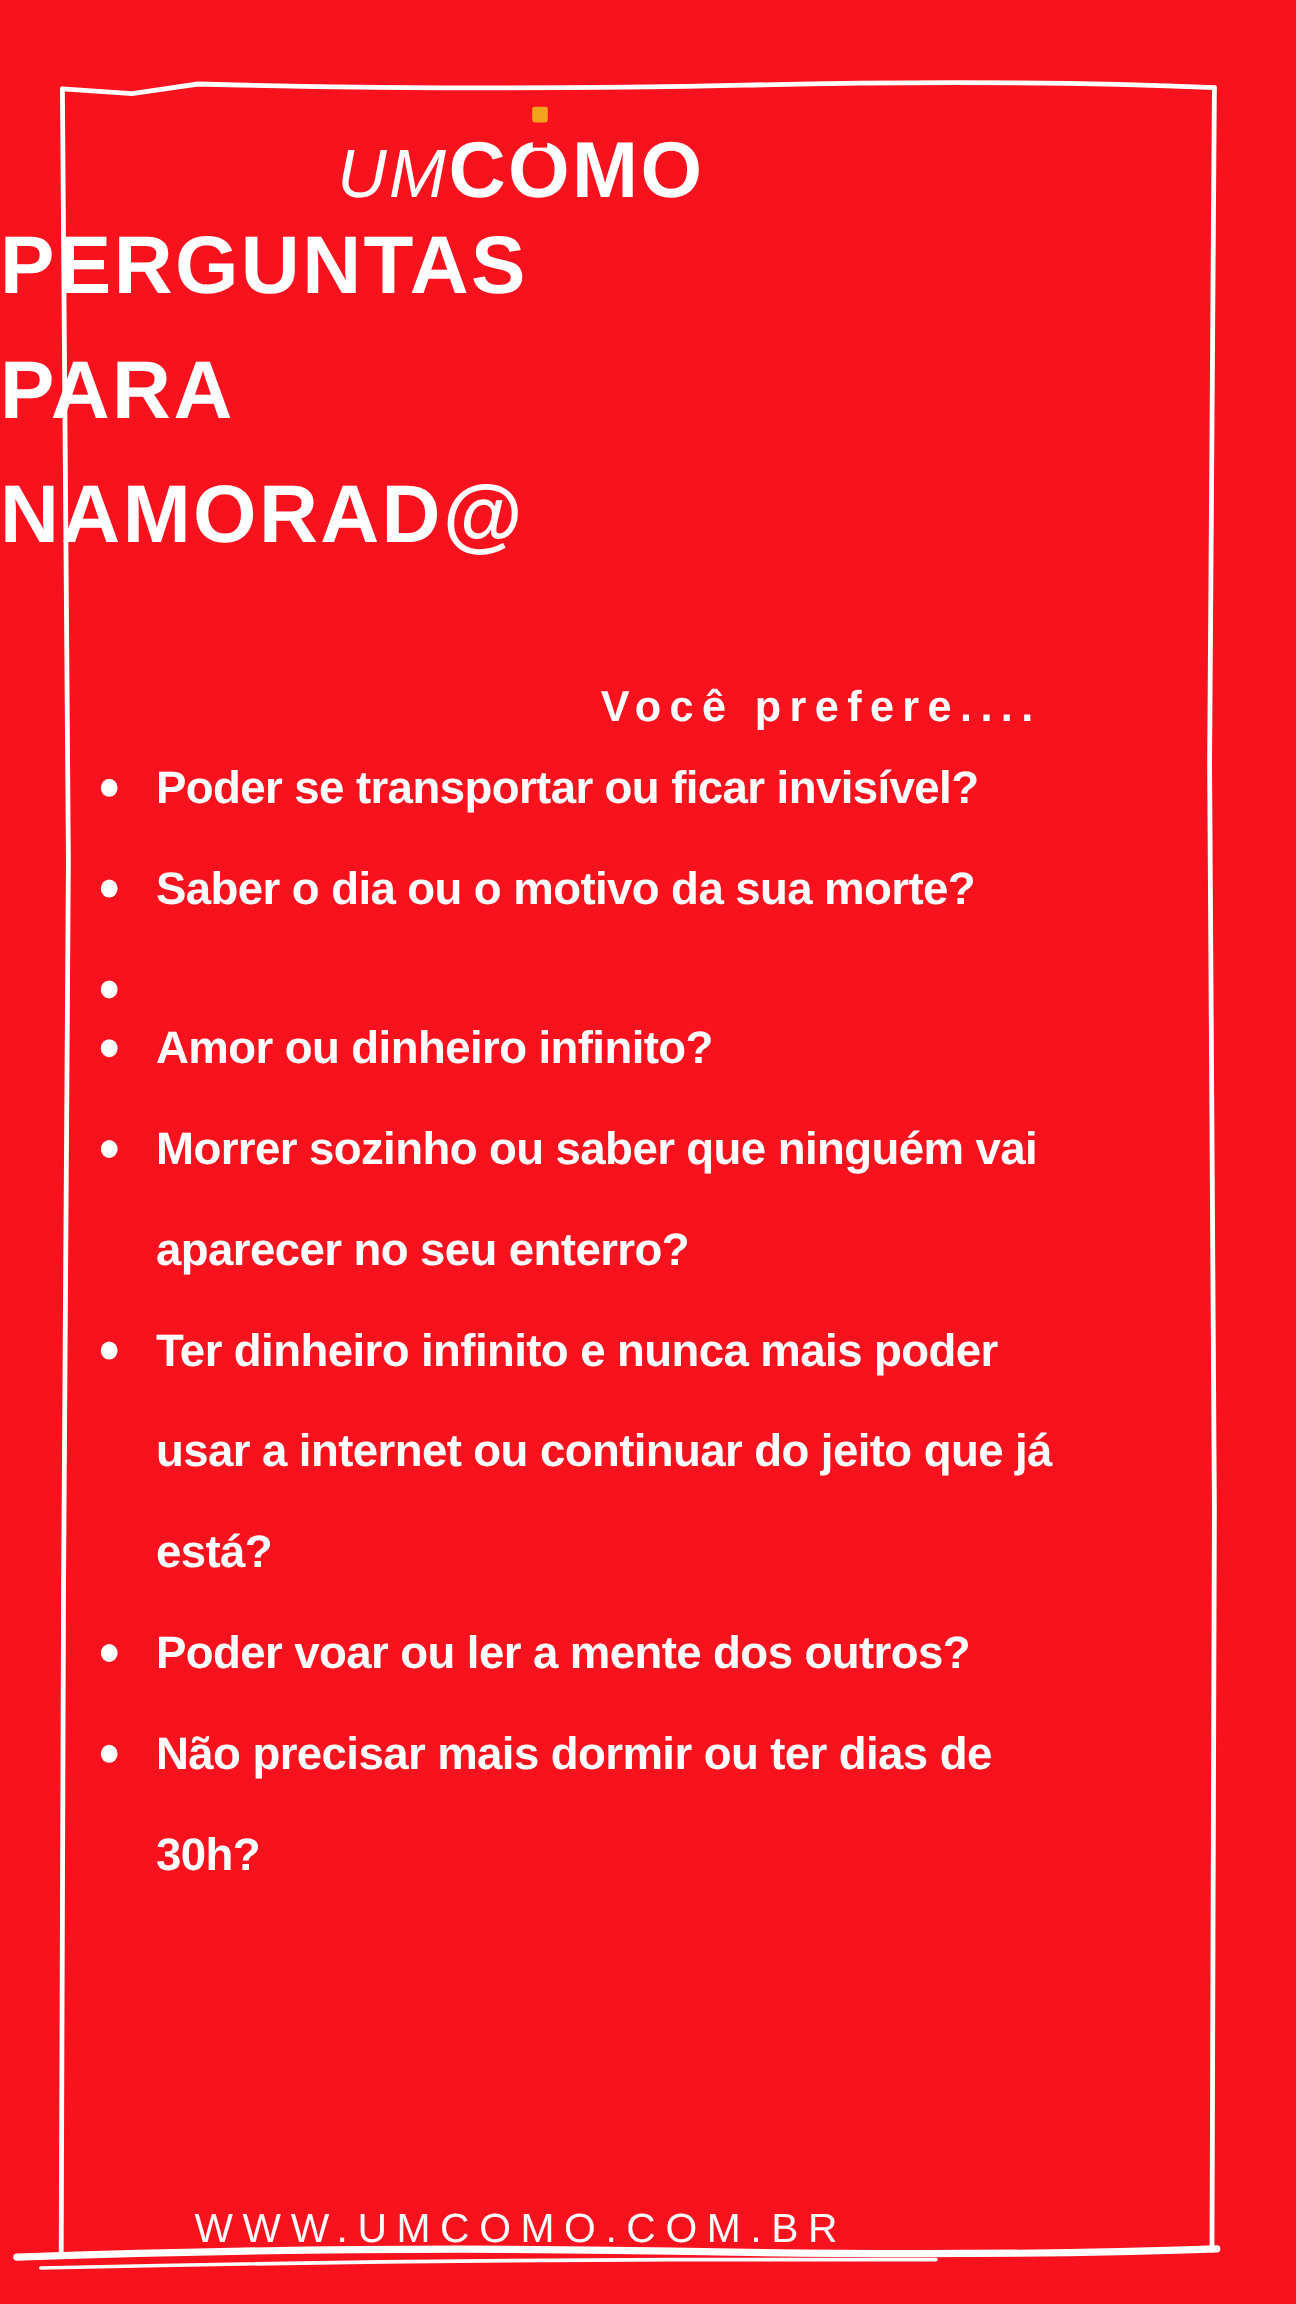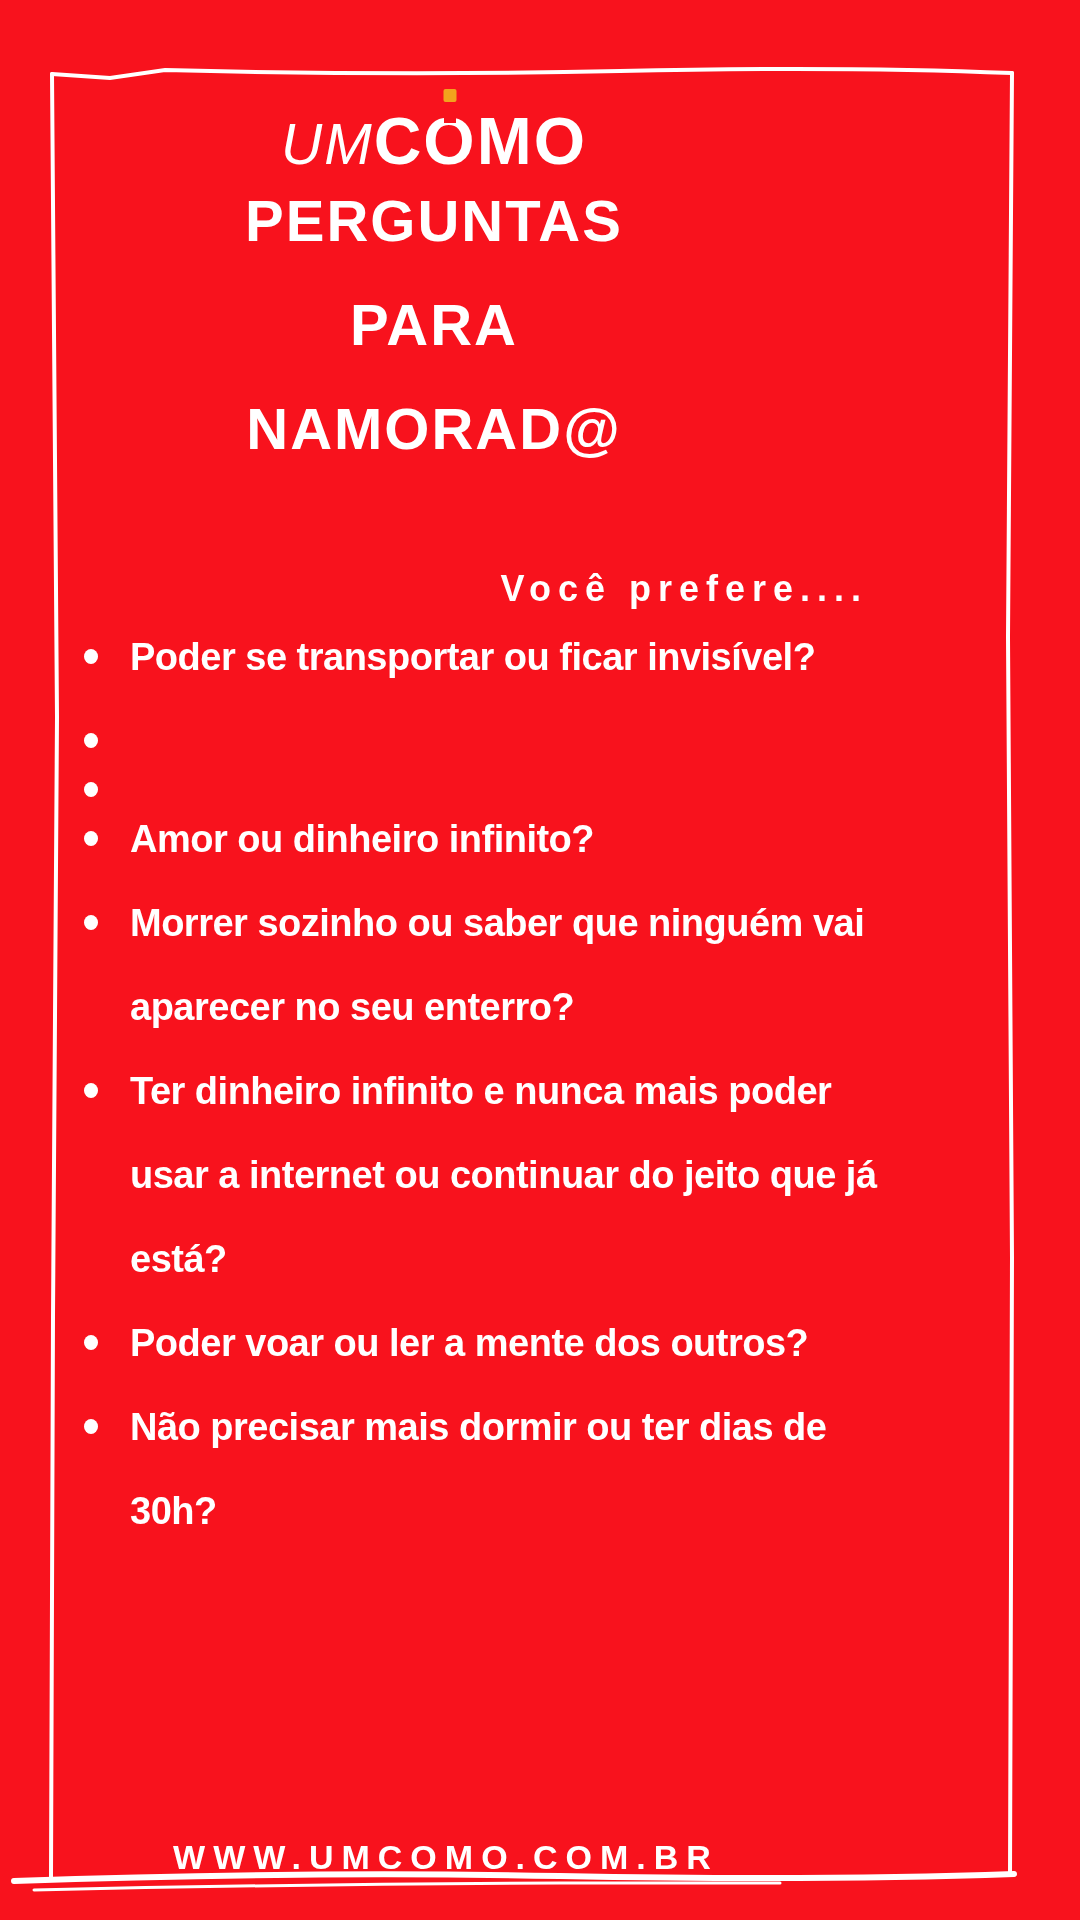--- a/index.html
+++ b/index.html
@@ -38,22 +38,22 @@
     width:12px;height:14px;background:var(--bg);
   }
   .logo-o .dot{
     position:absolute;top:-16px;left:50%;transform:translateX(-50%);
     width:13px;height:13px;border-radius:2px;background:var(--accent);
   }
 
   
   .title{
     position:absolute;top:152px;left:0;width:100%;
-    text-align:center;font-weight:bold;
-    font-size:58px;line-height:104px;letter-spacing:2px;
+    text-align:left;font-weight:bold;
+    font-size:68px;line-height:104px;letter-spacing:2px;
   }
 
   
   .subtitle{
     position:absolute;top:550px;left:0;width:100%;
     text-align:right;font-weight:bold;
     font-size:36px;letter-spacing:7px;line-height:44px;
   }
 
   
@@ -63,22 +63,22 @@
   .q-item{display:flex;align-items:flex-start;}
   .bullet{
     flex:0 0 14px;width:14px;height:15px;border-radius:50%;
     background:var(--fg);margin:34px 32px 0 84px;
   }
   .q-text{flex:1 1 auto;font-weight:bold;font-size:38px;letter-spacing:-0.5px;}
   .q-line{display:block;line-height:84px;white-space:nowrap;}
 
   
   .footer{
-    position:absolute;top:1818px;left:12px;width:100%;
-    text-align:center;font-weight:bold;
+    position:absolute;top:1818px;left:0;width:100%;
+    text-align:center;font-weight:normal;
     font-size:34px;letter-spacing:8px;line-height:44px;
   }
 </style>
 </head>
 <body>
 
 <div class="page">
 
   <svg class="frame" viewBox="0 0 1080 1920" fill="none" stroke="#ffffff" stroke-linecap="round">
     <path d="M52 57 L110 61 L165 53 Q 400 59 620 54 T 1012 56" stroke-width="4"></path>
@@ -102,20 +102,23 @@
 
   <div class="list">
       <div class="q-item">
         <span class="bullet"></span>
         <div class="q-text">
           <span class="q-line">Poder se transportar ou ficar invisível?</span>
         </div>
       </div>
       <div class="q-item">
         <span class="bullet"></span>
+        <div class="q-text">
+          <span class="q-line">Saber o dia ou o motivo da sua morte?</span>
+        </div>
       </div>
       <div class="q-item">
         <span class="bullet"></span>
       </div>
       <div class="q-item">
         <span class="bullet"></span>
         <div class="q-text">
           <span class="q-line">Amor ou dinheiro infinito?</span>
         </div>
       </div>

